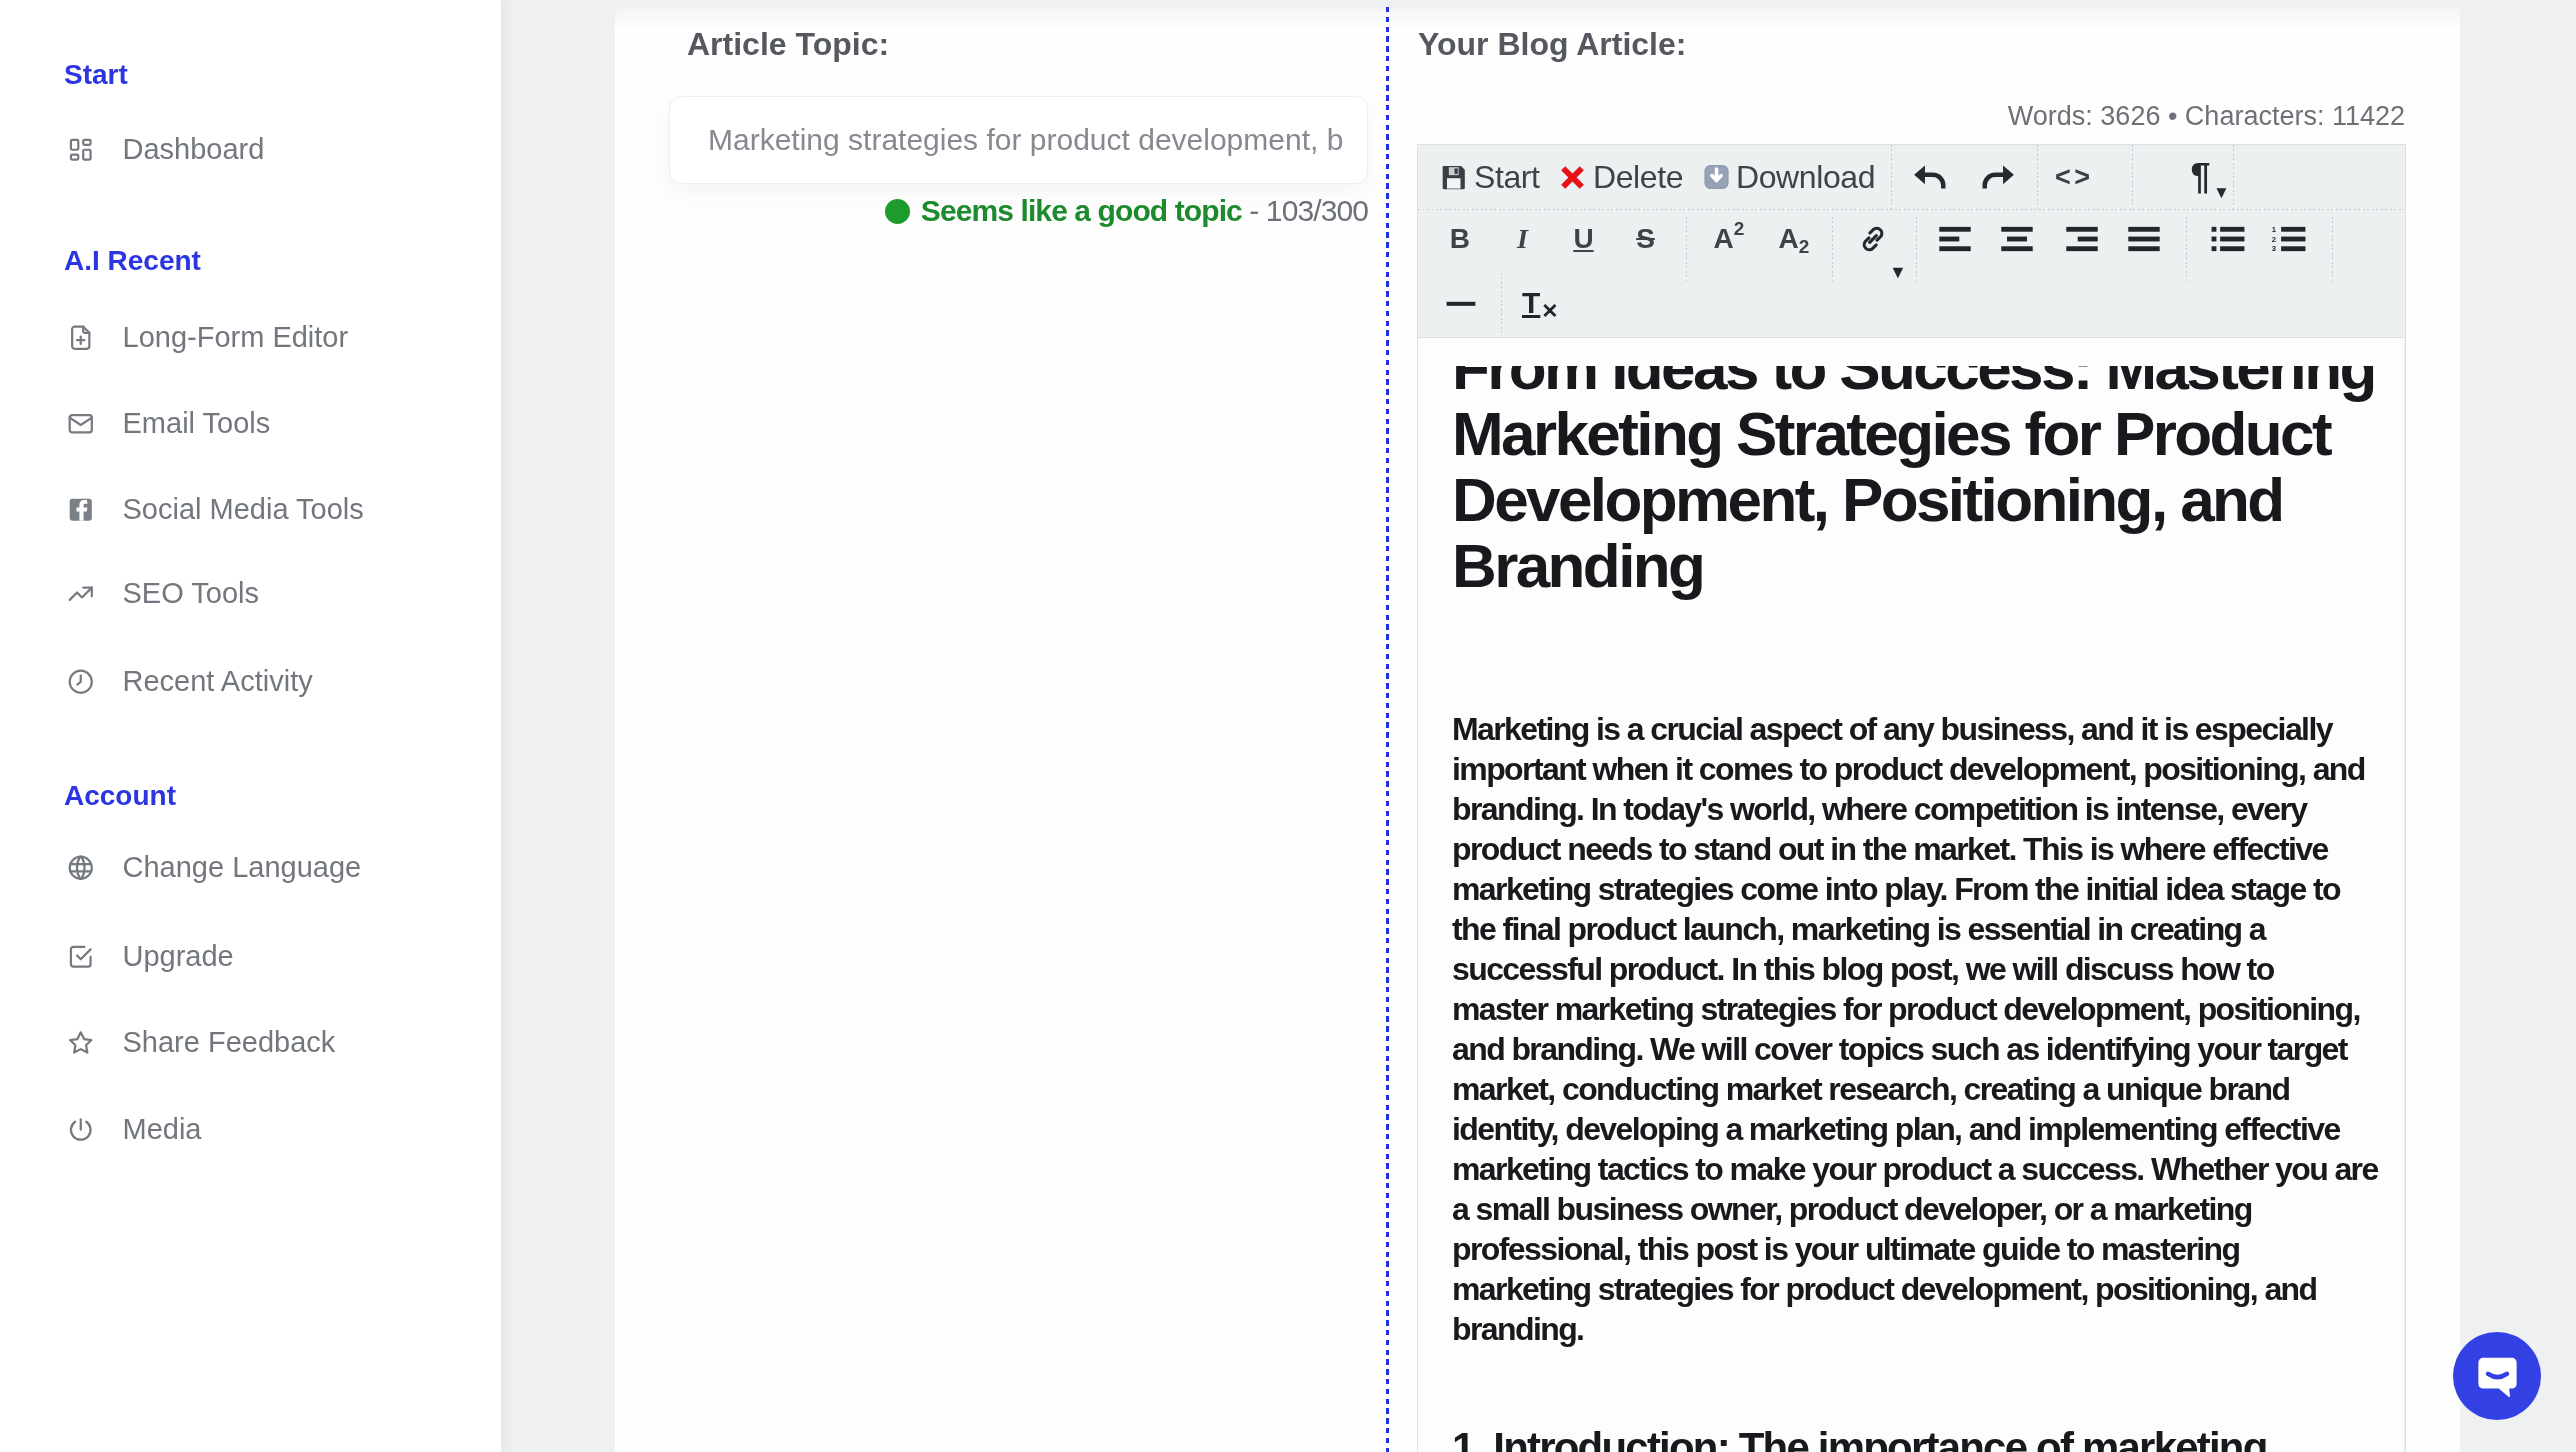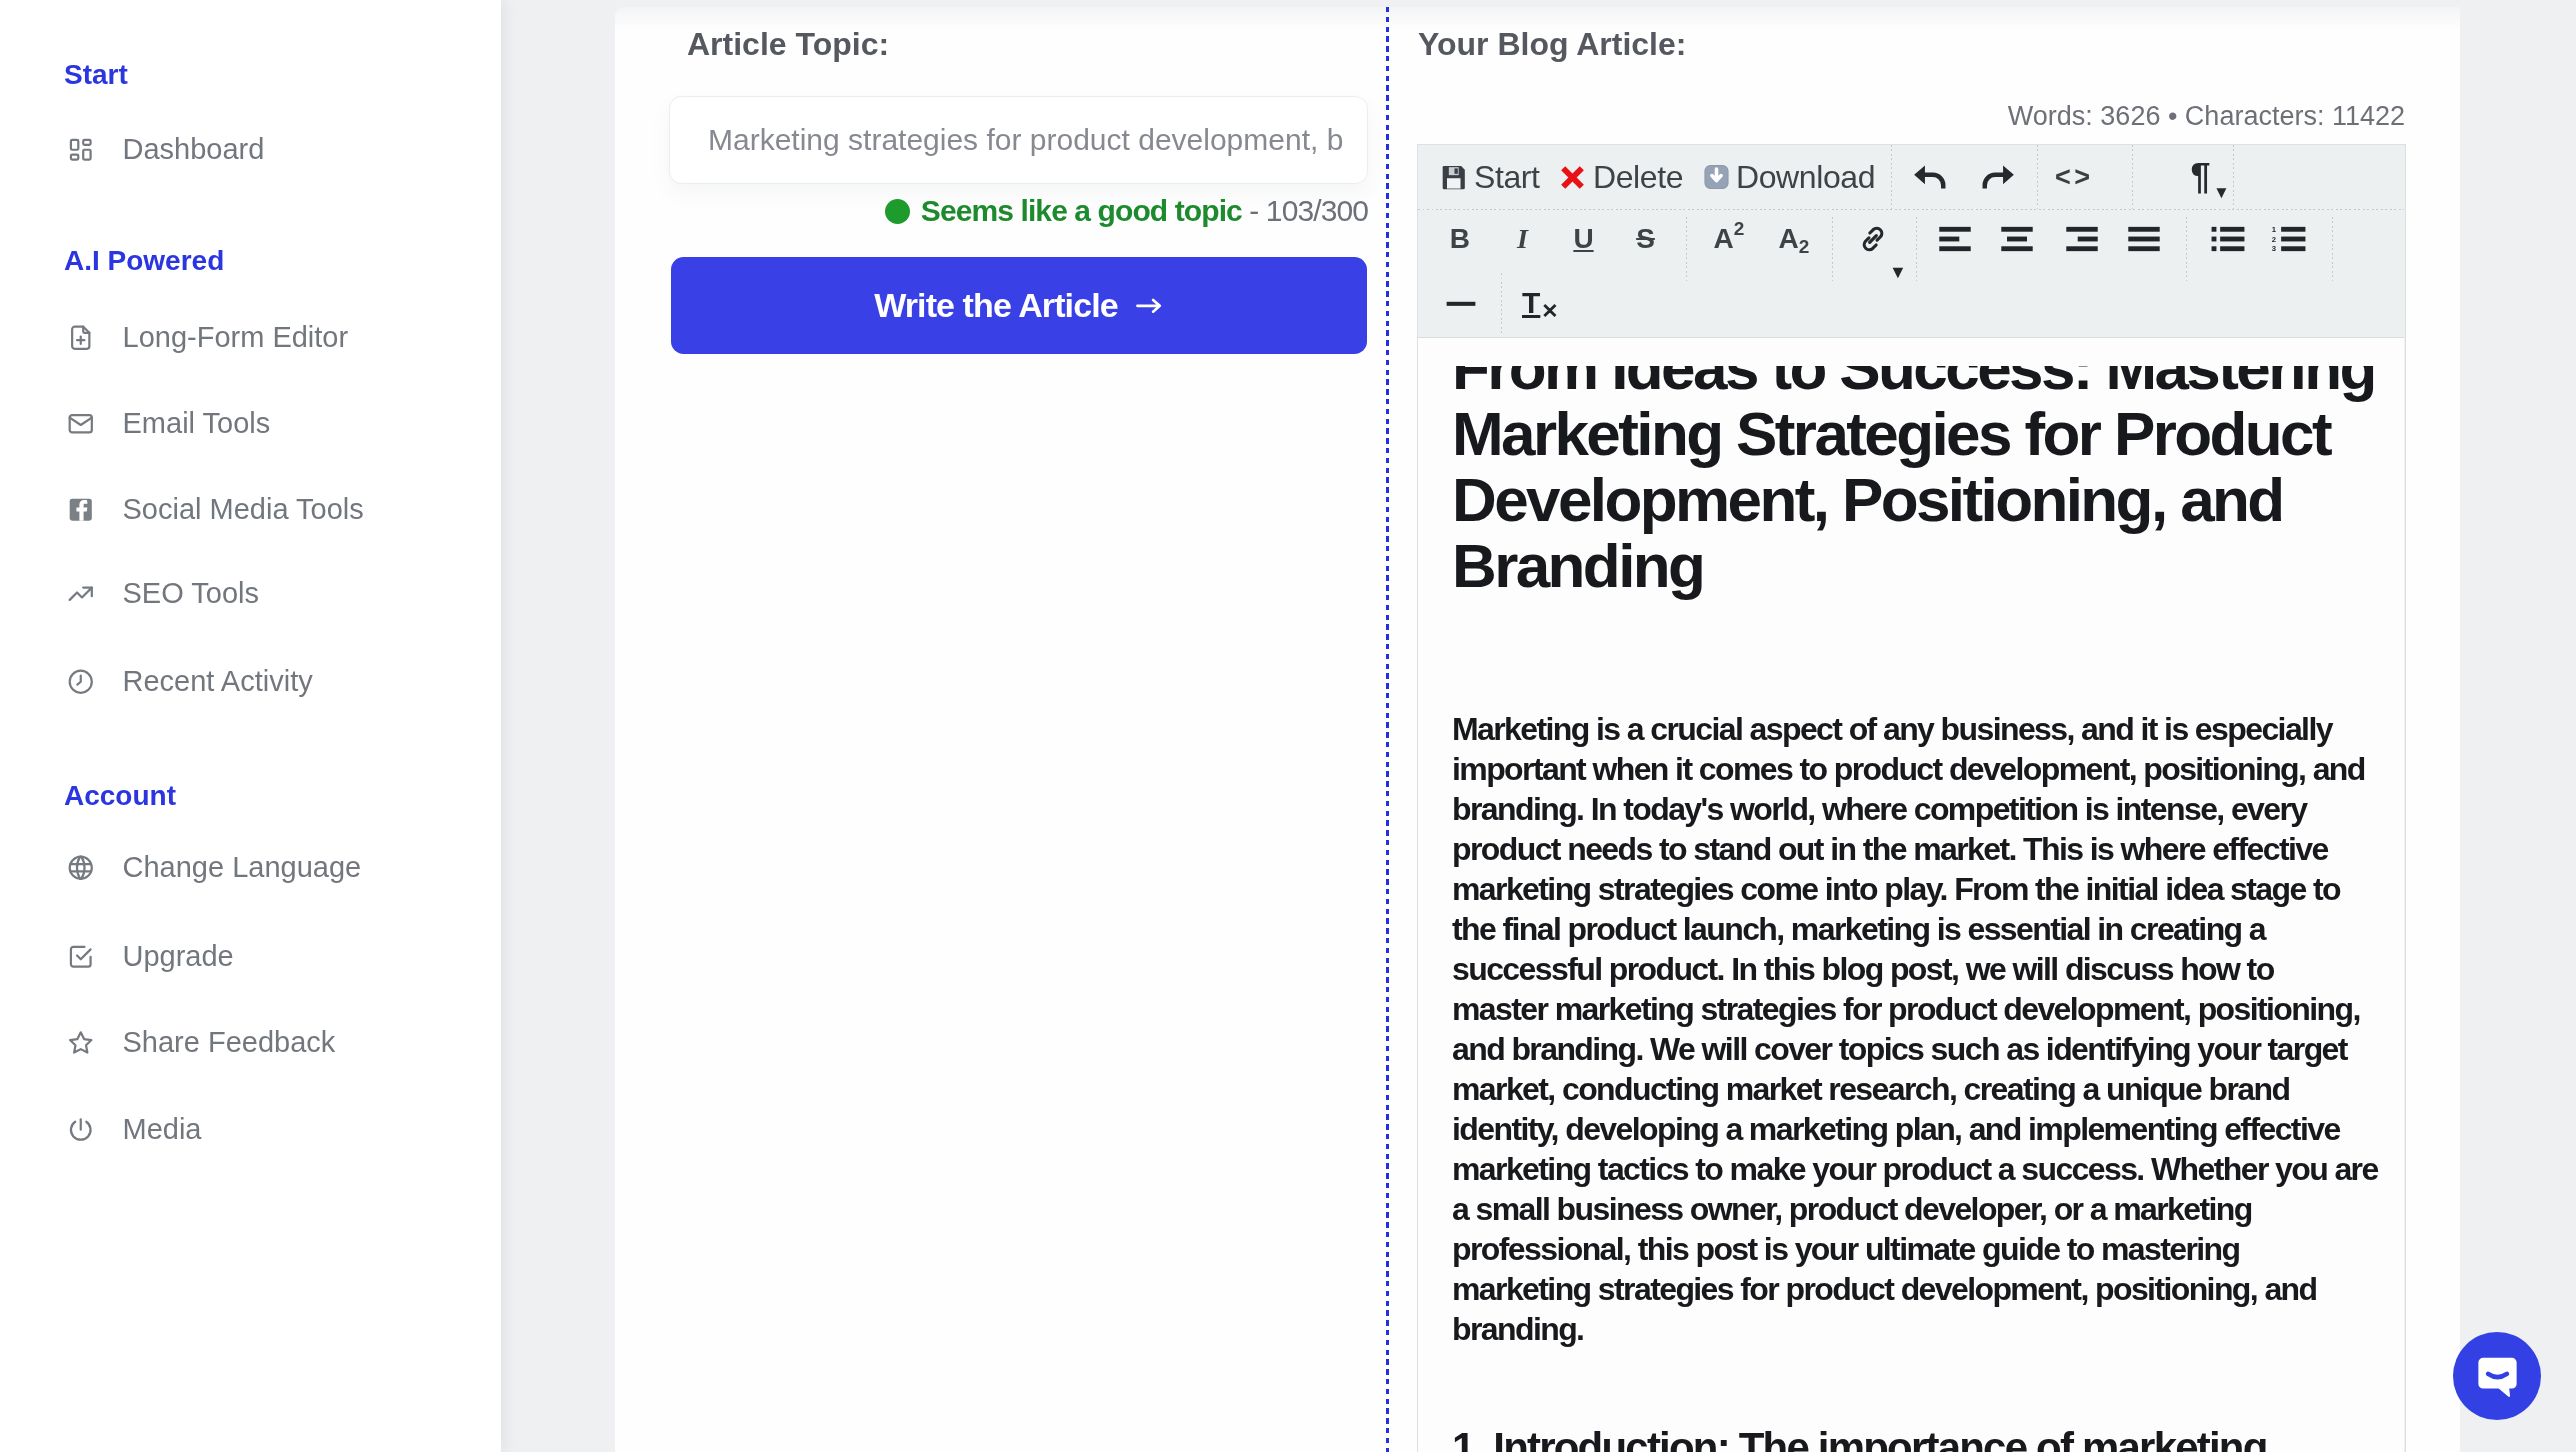--- a/index.html
+++ b/index.html
@@ -72,21 +72,21 @@
   <div class="sb-item" style="top:128px;">
     <svg viewBox="0 0 24 24">
         <rect x="4" y="4" width="6" height="8" rx="1"></rect>
         <rect x="4" y="16" width="6" height="4" rx="1"></rect>
         <rect x="14" y="4" width="6" height="4" rx="1"></rect>
         <rect x="14" y="12" width="6" height="8" rx="1"></rect>
       </svg>
     <span>Dashboard</span>
   </div>
 
-  <div class="sb-head" style="top:245px;">A.I Powered</div>
+  <div class="sb-head" style="top:245px;">A.I Recent</div>
   <div class="sb-item" style="top:316px;">
     <svg viewBox="0 0 24 24">
         <path d="M14 3v4a1 1 0 0 0 1 1h4"></path>
         <path d="M17 21h-10a2 2 0 0 1-2-2v-14a2 2 0 0 1 2-2h7l5 5v11a2 2 0 0 1-2 2z"></path>
         <line x1="12" y1="11" x2="12" y2="17"></line>
         <line x1="9" y1="14" x2="15" y2="14"></line>
       </svg>
     <span>Long-Form Editor</span>
   </div>
   <div class="sb-item" style="top:402px;">
@@ -148,25 +148,20 @@
         <line x1="12" y1="3.5" x2="12" y2="12"></line>
       </svg>
     <span>Media</span>
   </div>
 </div>
 
 <div class="abs mid">
   <div class="sec-title" style="position:absolute; left:72px; top:19px;">Article Topic:</div>
   <div class="topic-input">Marketing strategies for product development, b</div>
   <div class="status"><span class="dot"></span><span class="good">Seems like a good topic</span>&nbsp;- 103/300</div>
-  <div class="write-btn">Write the Article&nbsp;&nbsp;
-    <svg width="29" height="19.7" viewBox="0 0 32 22">
-        <path d="M2.5 11 H26 M20 4.5 L27.5 11 L20 17.5" fill="none" stroke="#ffffff" stroke-width="3" stroke-linecap="round" stroke-linejoin="round"></path>
-      </svg>
-  </div>
 </div>
 
 <div class="abs right">
   <div class="sec-title" style="position:absolute; left:30px; top:19px;">Your Blog Article:</div>
   <div class="words">Words: 3626 • Characters: 11422</div>
 
   <div class="editor">
     <div class="tb">
 
       <div class="it r1" style="left:20.6px;">

